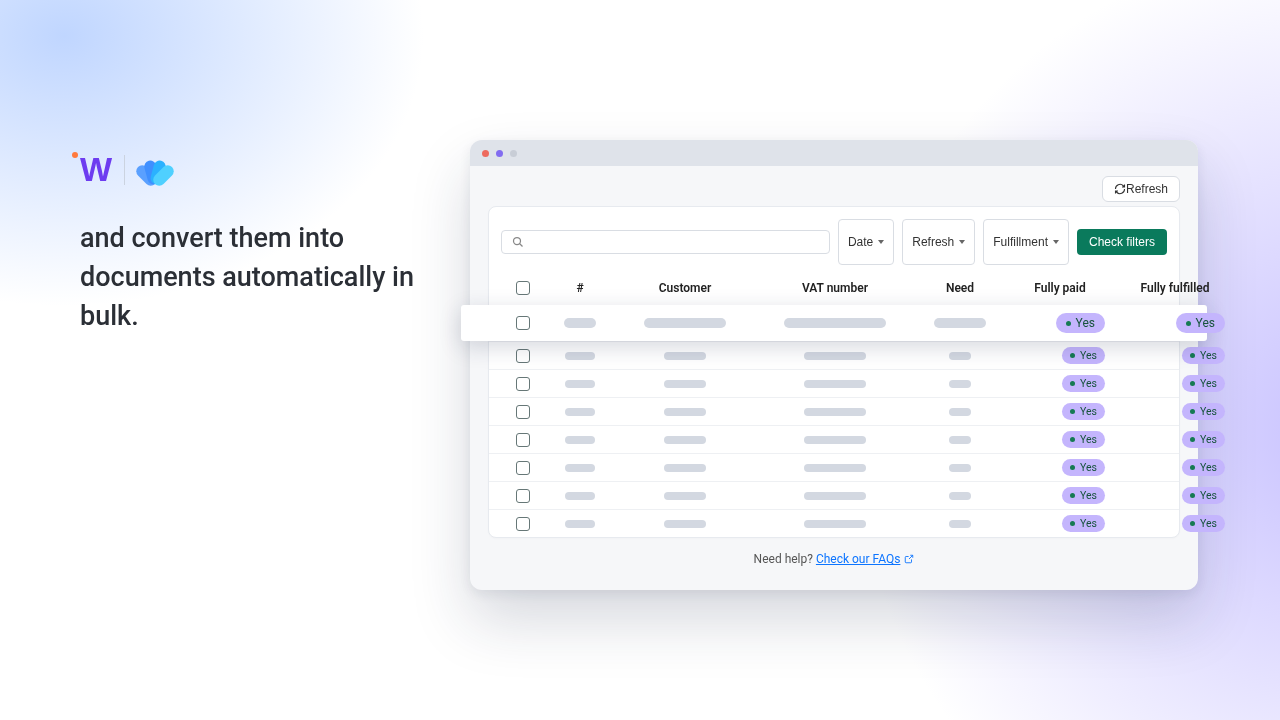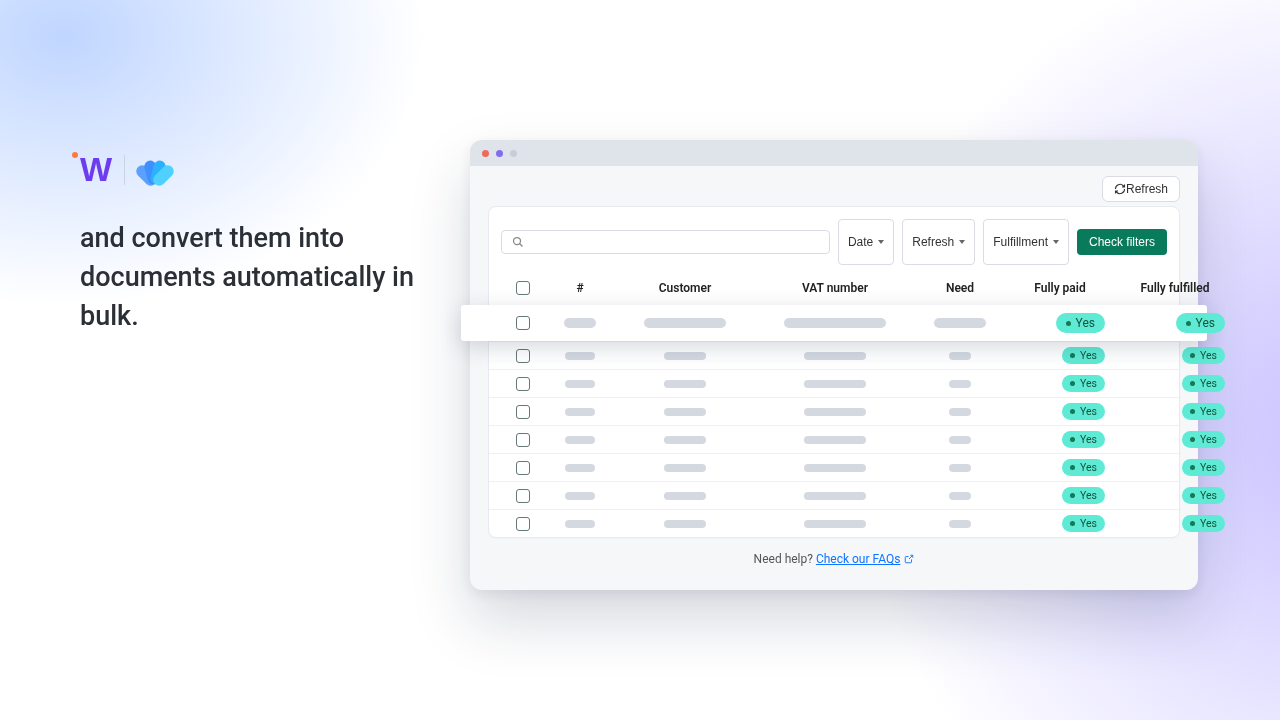--- a/index.html
+++ b/index.html
@@ -55,21 +55,21 @@
   .th-check { display:flex; justify-content:center; }
   .chk { width:14px; height:14px; border:1.5px solid #677; border-radius:3px; background:#fff; }
   .th-center { text-align:center; }
 
   .rows { display:flex; flex-direction:column; }
   .row { display:grid; grid-template-columns: 44px 70px 140px 160px 90px 110px 120px; align-items:center; padding:5px 12px; border-top:1px solid #eef0f3; font-size:11px; }
   .row.highlight { margin:0 -28px; padding:8px 40px; background:#fff; box-shadow:0 6px 22px rgba(30,40,70,0.18); border-top:none; border-radius:3px; position:relative; z-index:5; }
   .row .cell-check { display:flex; justify-content:center; }
   .skel { height:8px; border-radius:5px; background:#d3d8e1; }
   .row.highlight .skel { height:10px; }
-  .badge { display:inline-flex; align-items:center; gap:5px; background:#5eead4; color:#17533c; border-radius:10px; padding:2px 8px; font-size:10.5px; }
+  .badge { display:inline-flex; align-items:center; gap:5px; background:#c4b5fd; color:#17533c; border-radius:10px; padding:2px 8px; font-size:10.5px; }
   .row.highlight .badge { padding:3px 10px; font-size:12px; }
   .badge .dot { width:5px; height:5px; border-radius:50%; background:#157a53; }
   .cell-badge { display:flex; justify-content:flex-end; padding-right:10px; }
 
   .footer { text-align:center; font-size:12px; color:#555; padding:14px 0 4px; }
   .footer a { color:#0d75ff; text-decoration:underline; cursor:pointer; }
   .ext { display:inline-block; width:10px; height:10px; margin-left:4px; vertical-align:-1px; }
 </style>
 </head>
 <body>

